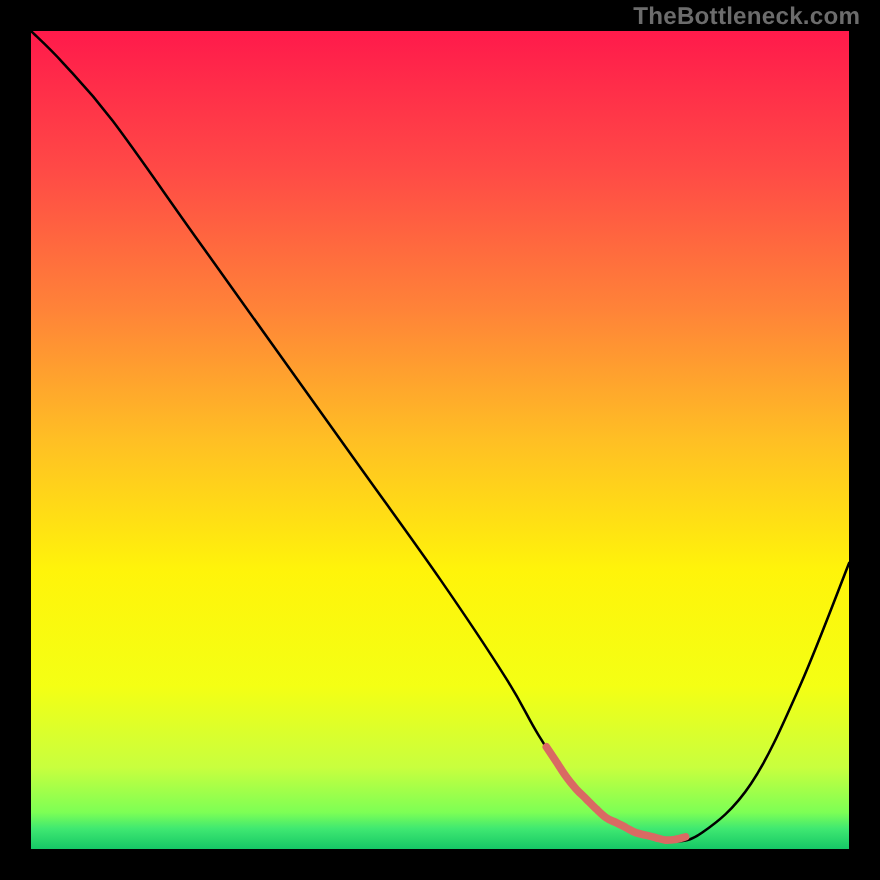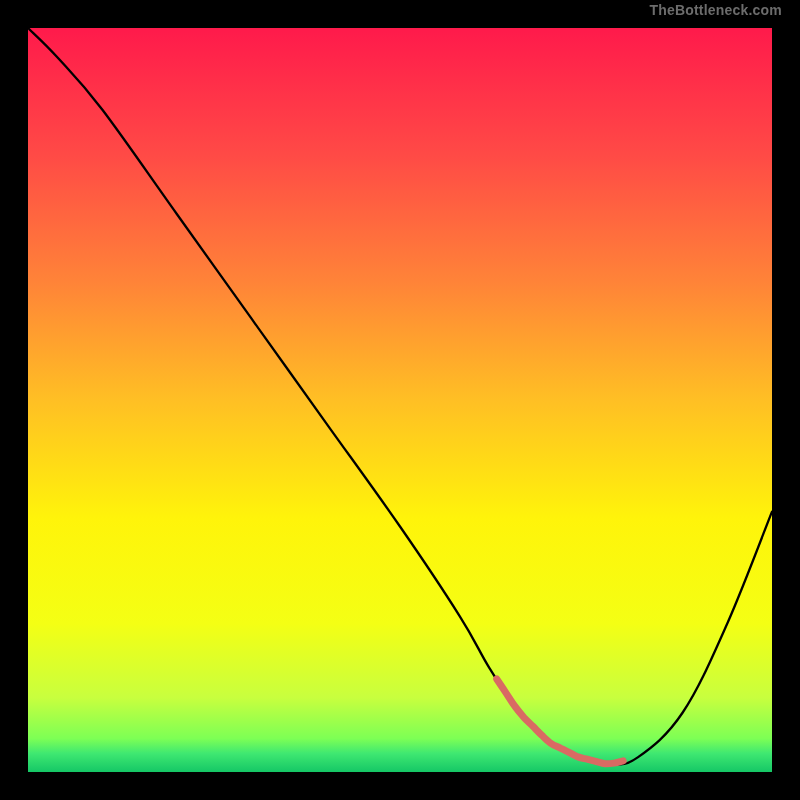--- a/index.html
+++ b/index.html
@@ -14,21 +14,21 @@
   .wrap {
     position: relative;
     width: 800px;
     height: 800px;
   }
   .watermark {
     position: absolute;
     top: 2px;
     right: 18px;
     color: #6c6c6c;
-    font-size: 14px;
+    font-size: 22px;
     font-weight: 600;
     letter-spacing: 0.2px;
     z-index: 5;
   }
   .plot {
     position: absolute;
     left: 28px;
     top: 28px;
     width: 744px;
     height: 744px;

